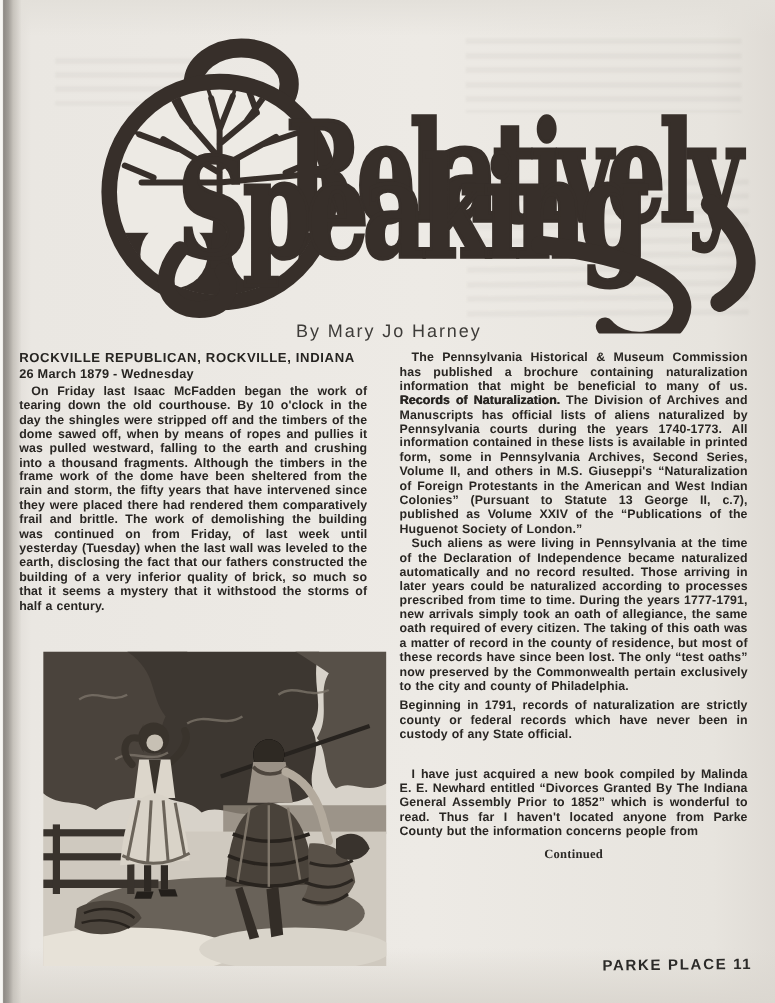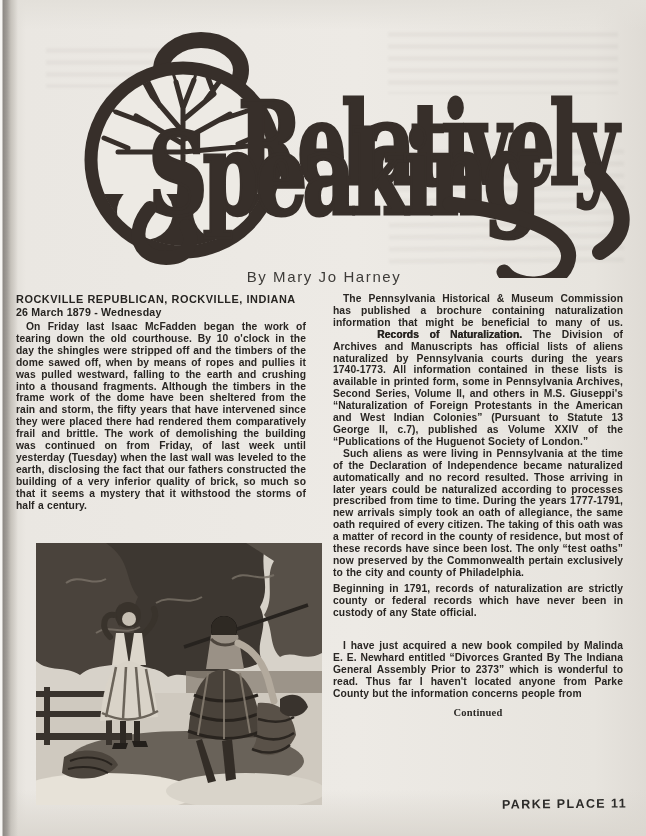--- a/index.html
+++ b/index.html
@@ -27,21 +27,21 @@
   .col{position:absolute;top:293px;width:290px;}
   .col-left{left:16px;}
   .col-right{left:333px;}
   .h1{font-size:10.9px;font-weight:bold;letter-spacing:.55px;margin:0;line-height:13px;}
   .h2{font-size:10.6px;font-weight:bold;letter-spacing:.2px;margin:0 0 2px 0;line-height:13px;}
   .col p{margin:0;text-align:justify;font-size:10.3px;line-height:11.9px;
     font-weight:bold;letter-spacing:.08px;word-spacing:.4px;color:#292623;}
   .col p.indent{text-indent:10px;}
   .col p.gap-small{margin-top:4px;}
   .col p.gap-large{margin-top:22px;}
-  .b{text-shadow:.45px 0 0 currentColor;margin-left:44px;}
+  .b{text-shadow:.45px 0 0 currentColor;}
 
   .figure{position:absolute;left:36px;top:543px;width:286px;height:262px;margin:0;}
   .figure svg{display:block;}
 
   .continued{ text-align:center;font-family:"Liberation Serif",serif;font-weight:bold;
     font-size:10.5px;margin-top:7px;letter-spacing:.2px;color:#2c2a27;}
   .footer{position:absolute;top:797px;right:19px;font-size:12.5px;font-weight:bold;
     letter-spacing:1.4px;color:#2b2a28;transform:rotate(-.6deg);}
 </style>
 </head>
@@ -198,20 +198,20 @@
 
       <path d="M244,156 C256,148 268,152 272,164 C266,176 250,176 244,168 Z" fill="#39332d"></path>
     </svg>
   </figure>
 
   <section class="col col-right">
     <div id="right-paras">
         <p class="indent "><span>The Pennsylvania Historical &amp; Museum Commission has published a brochure containing naturalization information that might be beneficial to many of us. </span><span class="b">Records of Naturalization.</span><span> The Division of Archives and Manuscripts has official lists of aliens naturalized by Pennsylvania courts during the years 1740-1773. All information contained in these lists is available in printed form, some in Pennsylvania Archives, Second Series, Volume II, and others in M.S. Giuseppi's “Naturalization of Foreign Protestants in the American and West Indian Colonies” (Pursuant to Statute 13 George II, c.7), published as Volume XXIV of the “Publications of the Huguenot Society of London.”</span></p>
         <p class="indent "><span>Such aliens as were living in Pennsylvania at the time of the Declaration of Independence became naturalized automatically and no record resulted. Those arriving in later years could be naturalized according to processes prescribed from time to time. During the years 1777-1791, new arrivals simply took an oath of allegiance, the same oath required of every citizen. The taking of this oath was a matter of record in the county of residence, but most of these records have since been lost. The only “test oaths” now preserved by the Commonwealth pertain exclusively to the city and county of Philadelphia.</span></p>
         <p class="gap-small"><span>Beginning in 1791, records of naturalization are strictly county or federal records which have never been in custody of any State official.</span></p>
-        <p class="indent gap-large"><span>I have just acquired a new book compiled by Malinda E. E. Newhard entitled “Divorces Granted By The Indiana General Assembly Prior to 2373” which is wonderful to read. Thus far I haven't located anyone from Parke County but the information concerns people from</span></p>
+        <p class="indent gap-large"><span>I have just acquired a new book compiled by Malinda E. E. Newhard entitled “Divorces Granted By The Indiana General Assembly Prior to 1852” which is wonderful to read. Thus far I haven't located anyone from Parke County but the information concerns people from</span></p>
       </div>
     <div class="continued">Continued</div>
   </section>
 
   <div class="footer">PARKE PLACE 11</div>
 
 </div>
 
 </body></html>

